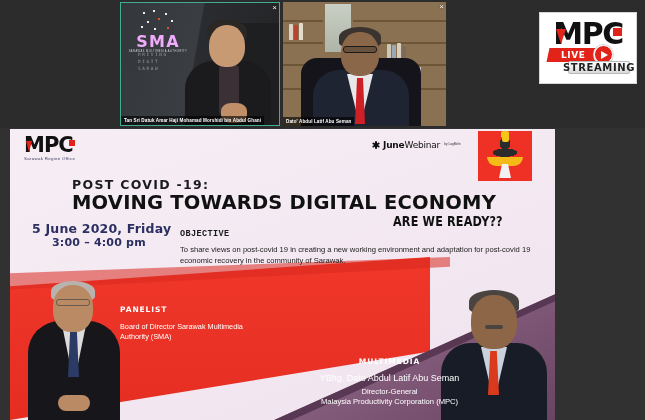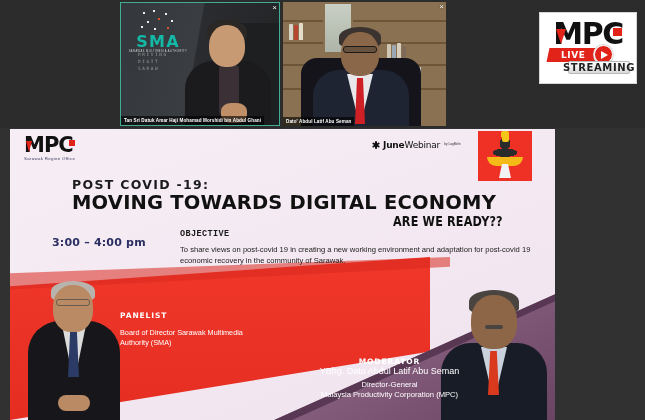--- a/index.html
+++ b/index.html
@@ -46,21 +46,21 @@
       radial-gradient(1.2px 1.2px at 28px 5px,#fff 60%,transparent 61%),
       radial-gradient(1.2px 1.2px at 34px 12px,#fff 60%,transparent 61%),
       radial-gradient(1.2px 1.2px at 21px 10px,#e8572a 60%,transparent 61%),
       radial-gradient(1.2px 1.2px at 10px 13px,#fff 60%,transparent 61%),
       radial-gradient(1.2px 1.2px at 4px 18px,#fff 60%,transparent 61%),
       radial-gradient(1.2px 1.2px at 17px 20px,#fff 60%,transparent 61%),
       radial-gradient(1.2px 1.2px at 30px 19px,#e8572a 60%,transparent 61%),
       linear-gradient(transparent,transparent);
     opacity:.92;
   }
-  .sma-text { color:#14b8a6; font-weight:bold; font-size:16px; line-height:15px; letter-spacing:1.2px; font-family:"DejaVu Sans", sans-serif; }
+  .sma-text { color:#f0abfc; font-weight:bold; font-size:16px; line-height:15px; letter-spacing:1.2px; font-family:"DejaVu Sans", sans-serif; }
   .sma-sub { color:#cfcfcf; font-size:2.6px; letter-spacing:.5px; margin-top:1px; }
   .sma-tag { position:absolute; left:17px; top:48px; color:#9a9a9a; font-size:4.4px; line-height:7px; letter-spacing:1.6px; font-family:"DejaVu Sans Mono", monospace; }
   .chair1 { position:absolute; right:-4px; top:20px; width:66px; height:104px; background:#1d1f21; border-radius:12px 0 0 0; }
   .person1-head { position:absolute; left:88px; top:22px; width:36px; height:42px; background:#c79a73; border-radius:48% 48% 44% 44%; }
   .person1-hair { position:absolute; left:86px; top:17px; width:40px; height:22px; background:#2a2724; border-radius:50% 50% 30% 30%; }
   .person1-body { position:absolute; left:64px; top:58px; width:86px; height:70px; background:#1b1b1e; border-radius:28px 28px 0 0; }
   .person1-shirt { position:absolute; left:98px; top:62px; width:20px; height:50px; background:#3a3036; border-radius:4px; }
   .person1-hand { position:absolute; left:100px; top:100px; width:26px; height:20px; background:#c08f68; border-radius:40%; }
 
   
@@ -181,28 +181,28 @@
     position:absolute; left:185px; top:148px; width:360px; height:143px;
     background:#4e2f4a;
     clip-path:polygon(22% 100%, 100% 12%, 100% 17%, 27% 100%);
     opacity:.8;
   }
 
   .objective-box { position:absolute; left:170px; top:100px; width:370px; }
   .objective-title { font-family:Liberation Mono, monospace; font-weight:bold; font-size:8.5px; color:#1a1a1a; letter-spacing:.4px; }
   .objective-text { margin-top:6px; font-family:"Liberation Sans", sans-serif; font-size:7.6px; line-height:10.5px; color:#1a1a1a; }
 
-  .panelist-block { position:absolute; left:110px; top:182px; width:215px; color:#fff; }
+  .panelist-block { position:absolute; left:110px; top:176px; width:215px; color:#fff; }
   .lbl-panelist { font-family:"DejaVu Sans", sans-serif; font-weight:bold; font-size:7.5px; letter-spacing:.9px; }
   .panelist-name { margin-top:7px; font-size:9px; line-height:11.5px; letter-spacing:.1px; }
   .panelist-role { margin-top:8px; font-size:7.3px; line-height:9.5px; }
 
   .moderator-block { position:absolute; left:272px; top:228px; width:215px; color:#fff; text-align:center; }
   .lbl-moderator { font-family:"DejaVu Sans", sans-serif; font-weight:bold; font-size:7.5px; letter-spacing:.9px; }
-  .moderator-name { font-size:9px; line-height:11.5px; }
+  .moderator-name { margin-top:7px; font-size:9px; line-height:11.5px; }
   .moderator-role { margin-top:2px; font-size:7.6px; line-height:10px; }
 
   
   .photo-panelist { position:absolute; left:8px; top:150px; width:108px; height:141px; }
   .pp-body { position:absolute; left:10px; top:42px; width:92px; height:99px; background:#17171b; border-radius:32px 32px 0 0; }
   .pp-shirt { position:absolute; left:44px; top:46px; width:24px; height:42px; background:#dcdcdc; clip-path:polygon(0 0,100% 0,64% 100%,36% 100%); }
   .pp-tie { position:absolute; left:50px; top:50px; width:11px; height:48px; background:#2c3a66; clip-path:polygon(20% 0,80% 0,100% 100%,0 100%); }
   .pp-head { position:absolute; left:35px; top:6px; width:40px; height:47px; background:#b98a64; border-radius:46% 46% 44% 44%; }
   .pp-hair { position:absolute; left:33px; top:2px; width:44px; height:20px; background:#b9b3ad; border-radius:50% 50% 22% 22%; }
   .pp-glass { position:absolute; left:38px; top:20px; width:34px; height:7px; border:1px solid #6b5b4d; border-radius:3px; }
@@ -321,20 +321,21 @@
       <span class="bird"></span>
       <span class="beak"></span>
       <span class="wreath"></span>
       <span class="stand"></span>
     </div>
 
     <div class="kicker">POST COVID -19:</div>
     <div class="headline">MOVING TOWARDS DIGITAL ECONOMY</div>
     <div class="tagline">ARE WE READY??</div>
 
+    <div class="dateline">5 June 2020, Friday</div>
     <div class="timeline">3:00 – 4:00 pm</div>
 
     <div class="objective-box">
       <div class="objective-title">OBJECTIVE</div>
       <div class="objective-text">To share views on post-covid 19 in creating a new working environment and adaptation for post-covid 19 economic recovery in the community of Sarawak.</div>
     </div>
 
     <div class="photo-panelist">
       <span class="pp-body"></span>
         <span class="pp-shirt"></span>
@@ -355,21 +356,21 @@
     <div class="photo-moderator">
       <span class="pm-body"></span>
         <span class="pm-shirt"></span>
         <span class="pm-tie"></span>
       <span class="pm-hair"></span>
         <span class="pm-head"></span>
         <span class="pm-tash"></span>
     </div>
 
     <div class="moderator-block">
-      <div class="lbl-moderator">MODERATOR</div>
+      <div class="lbl-moderator">MULTIMEDIA</div>
       <div class="moderator-name">YBhg. Dato Abdul Latif Abu Seman</div>
       <div class="moderator-role">
         <span>Director-General</span><br><span>Malaysia Productivity Corporation (MPC)</span>
       </div>
     </div>
 
   </div>
 </div>
 
 </body></html>

